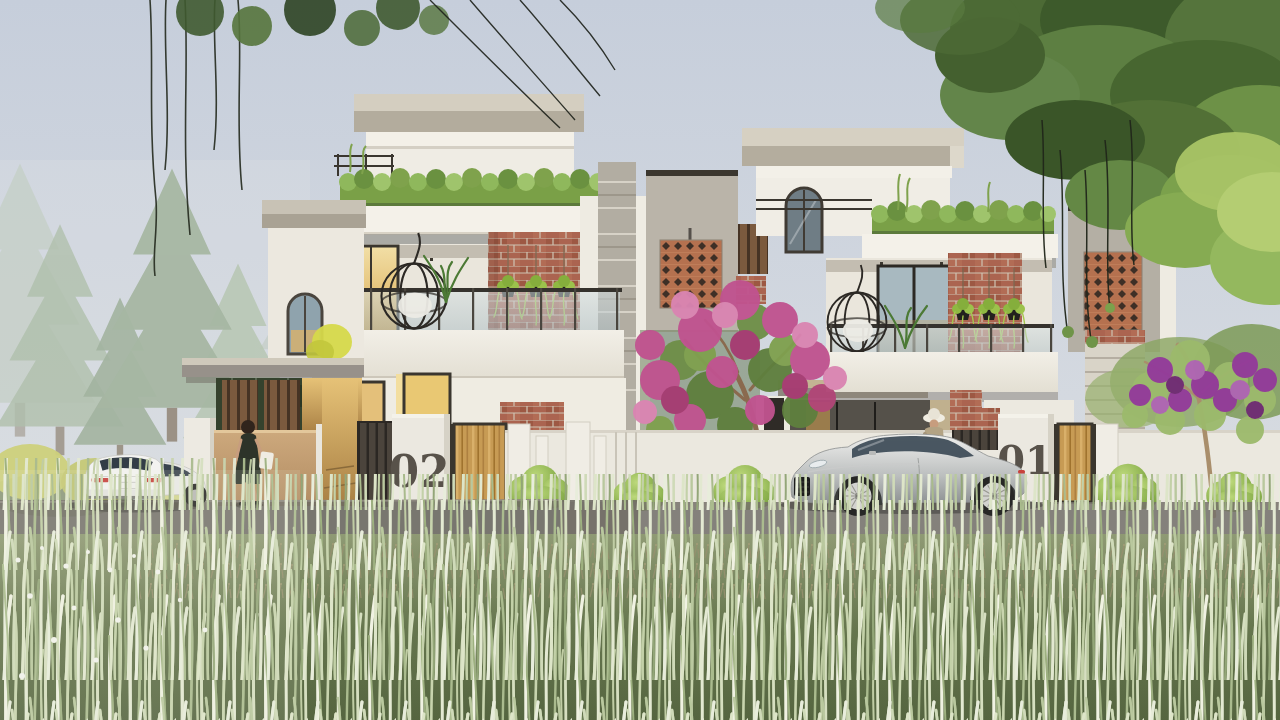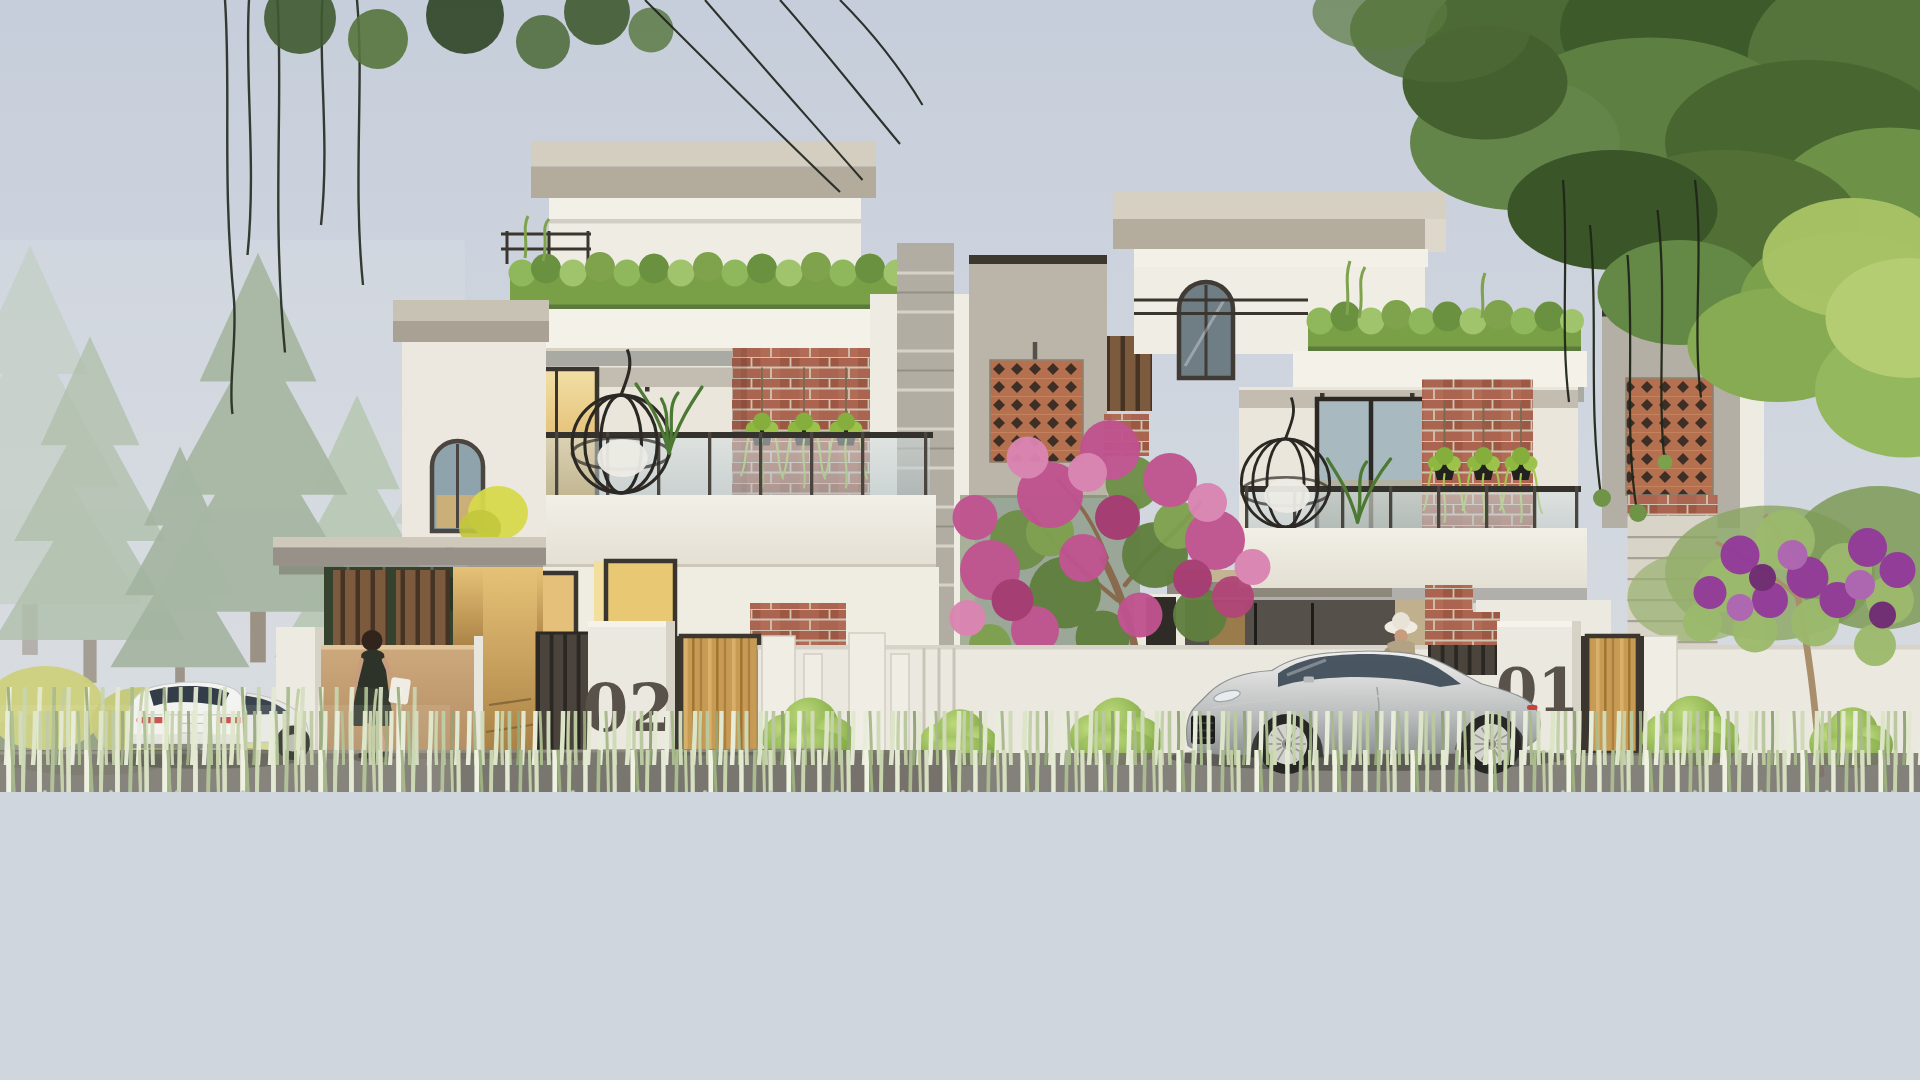--- a/index.html
+++ b/index.html
@@ -1,16 +1,16 @@
 <!DOCTYPE html>
 <html><head>
 <meta charset="utf-8">
 <style>
   html,body{margin:0;padding:0;background:#cfd6de;}
-  .stage{width:1280px;height:528px;position:relative;overflow:hidden;background:#15803d;font-family:"DejaVu Sans",sans-serif;}
+  .stage{width:1280px;height:720px;position:relative;overflow:hidden;background:#15803d;font-family:"DejaVu Sans",sans-serif;}
   svg{display:block}
   text{user-select:none}
 </style>
 </head>
 <body>
 
 <div class="stage" aria-label="Twin modern villas exterior architectural visualization">
 <svg width="1280" height="720" viewBox="0 0 1280 720" role="img">
 <defs>
   <linearGradient id="skyG" x1="0" y1="0" x2="0" y2="1">

